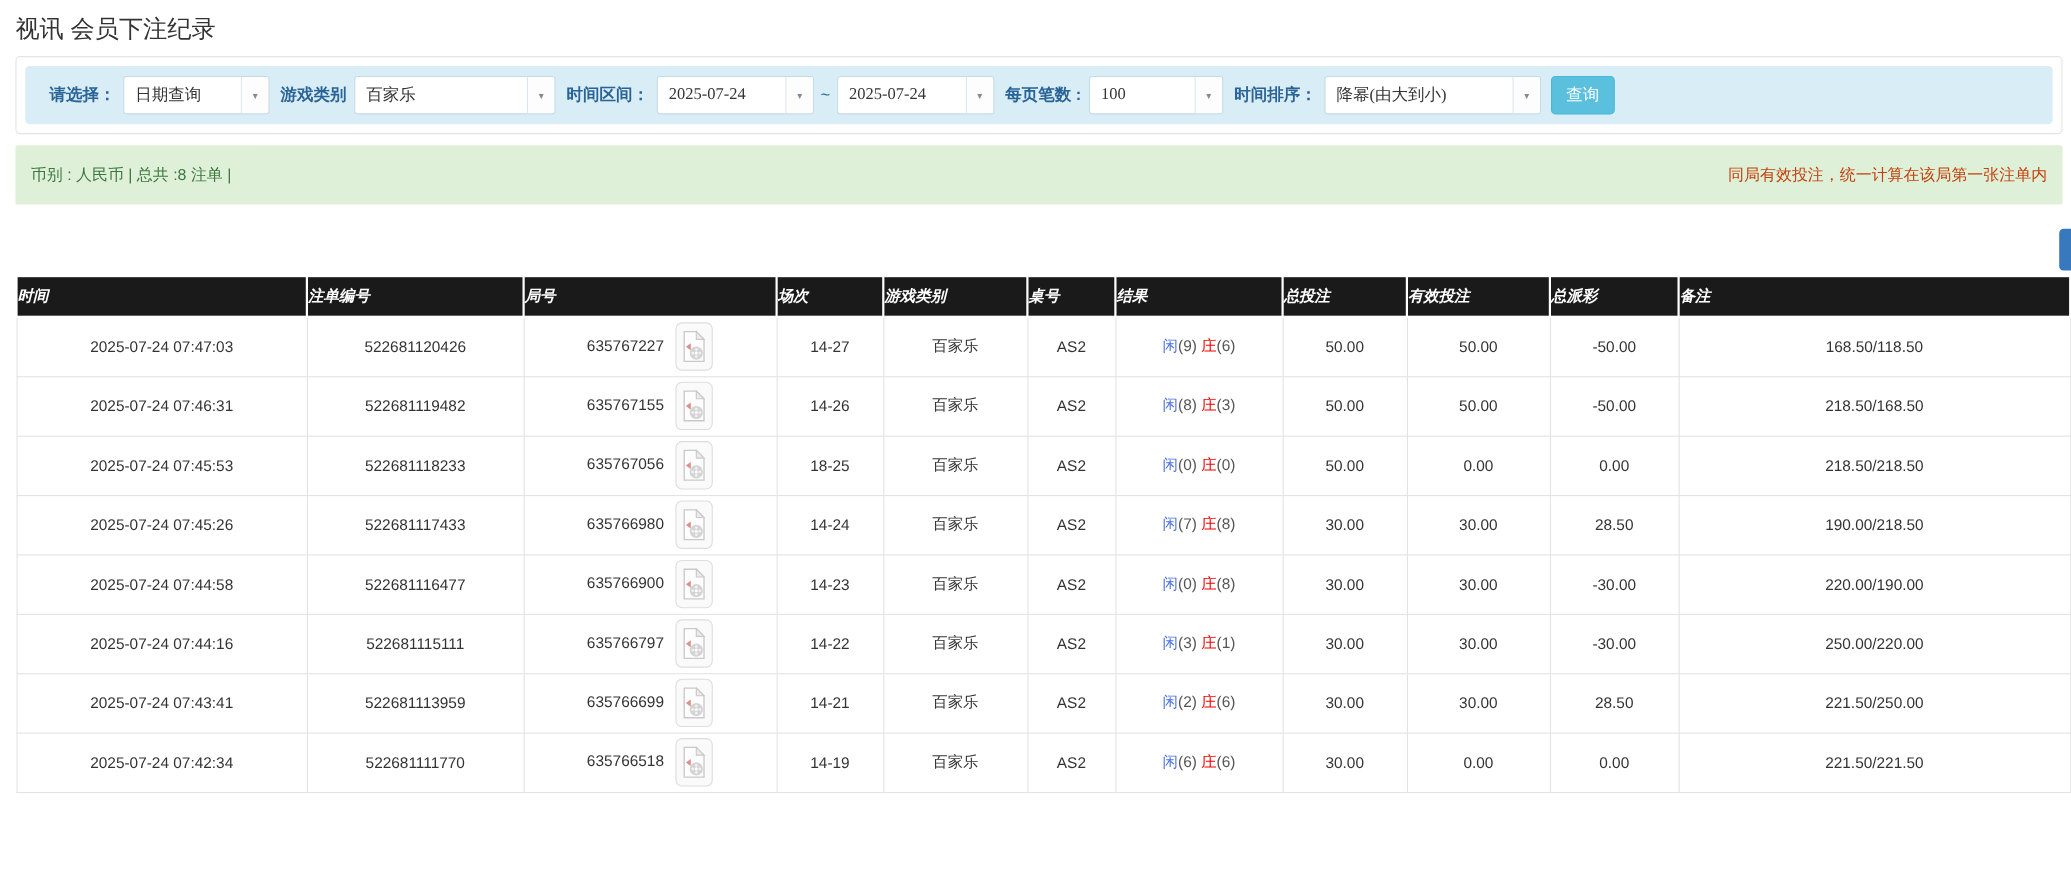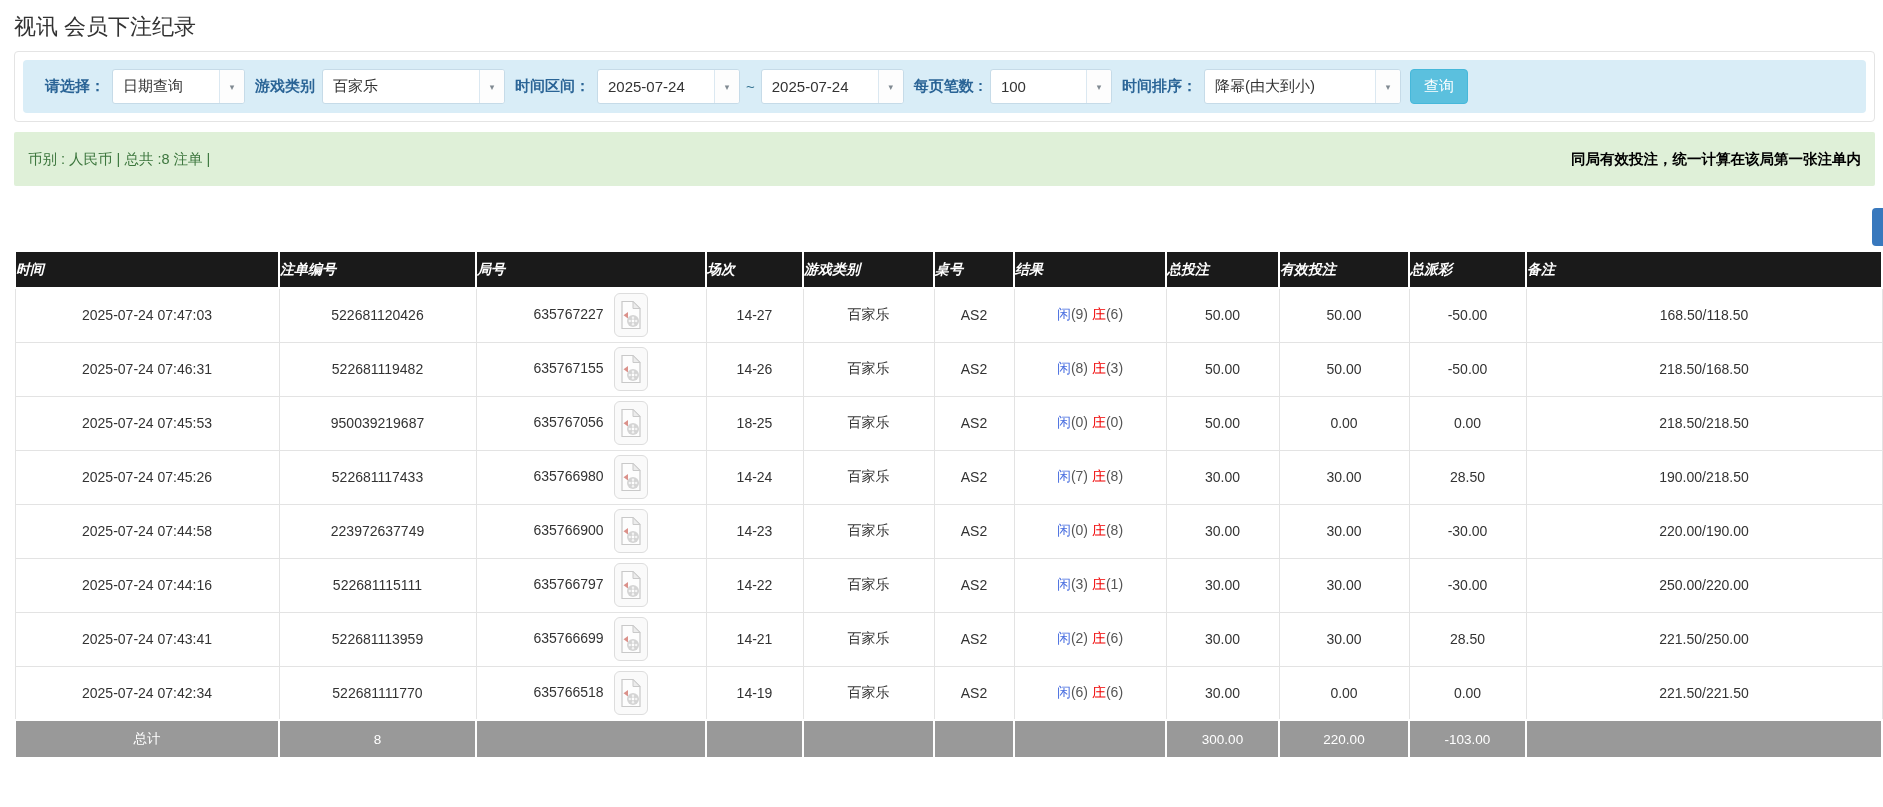--- a/index.html
+++ b/index.html
@@ -40,20 +40,21 @@
   }
   .tilde { color:#31708f; margin:0 6px; font-size:15px; }
   .combo {
     display: inline-flex;
     align-items: stretch;
     background: #fff;
     border: 1px solid #c6dbe8;
     border-radius: 3px;
     height: 35px;
     overflow: hidden;
+    font-family: Liberation Serif, serif;
   }
   .combo-val {
     padding: 0 10px;
     display: flex;
     align-items: center;
     font-size: 15px;
     color: #333;
     flex: 1;
     white-space: nowrap;
     overflow: hidden;
@@ -86,21 +87,21 @@
     background: #dff0d8;
     color: #3c763d;
     height: 54px;
     padding: 0 14px;
     display: flex;
     align-items: center;
     justify-content: space-between;
     font-size: 14.5px;
     border-radius: 2px;
   }
-  .summary-right { color: #000000; font-weight: bold; }
+  .summary-right { color: #c2410c; }
   .partial-btn {
     position: absolute;
     left: 1872px;
     top: 208px;
     width: 42px;
     height: 38px;
     background: #3878bd;
     border-radius: 4px;
   }
   table.records {
@@ -280,21 +281,21 @@
         <td>百家乐</td>
         <td>AS2</td>
         <td><span class="p-lab">闲</span><span class="pts">(8)</span> <span class="b-lab">庄</span><span class="pts">(3)</span></td>
         <td class="blue">50.00</td>
         <td>50.00</td>
         <td class="red">-50.00</td>
         <td>218.50/168.50</td>
       </tr>
       <tr>
         <td>2025-07-24 07:45:53</td>
-        <td>950039219687</td>
+        <td>522681118233</td>
         <td>635767056 <span class="vicon">
             <svg width="22" height="30" viewBox="0 0 22 30">
               <path d="M2 1.5 h11 l7 7 v20 h-18 z" fill="#fdfdfd" stroke="#c9c9c9" stroke-width="1.2"></path>
               <path d="M13 1.5 l7 7 h-7 z" fill="#ececec" stroke="#c9c9c9" stroke-width="1"></path>
               <path d="M8 12 l-4.5 3.2 4.5 3.2 z" fill="#c0392b" opacity="0.55"></path>
               <circle cx="13" cy="21" r="6" fill="#d4d4d4"></circle>
               <circle cx="13" cy="21" r="1.4" fill="#fff"></circle>
               <circle cx="13" cy="17.8" r="1.2" fill="#f4f4f4"></circle>
               <circle cx="13" cy="24.2" r="1.2" fill="#f4f4f4"></circle>
               <circle cx="9.8" cy="21" r="1.2" fill="#f4f4f4"></circle>
@@ -330,21 +331,21 @@
         <td>百家乐</td>
         <td>AS2</td>
         <td><span class="p-lab">闲</span><span class="pts">(7)</span> <span class="b-lab">庄</span><span class="pts">(8)</span></td>
         <td class="blue">30.00</td>
         <td>30.00</td>
         <td>28.50</td>
         <td>190.00/218.50</td>
       </tr>
       <tr>
         <td>2025-07-24 07:44:58</td>
-        <td>223972637749</td>
+        <td>522681116477</td>
         <td>635766900 <span class="vicon">
             <svg width="22" height="30" viewBox="0 0 22 30">
               <path d="M2 1.5 h11 l7 7 v20 h-18 z" fill="#fdfdfd" stroke="#c9c9c9" stroke-width="1.2"></path>
               <path d="M13 1.5 l7 7 h-7 z" fill="#ececec" stroke="#c9c9c9" stroke-width="1"></path>
               <path d="M8 12 l-4.5 3.2 4.5 3.2 z" fill="#c0392b" opacity="0.55"></path>
               <circle cx="13" cy="21" r="6" fill="#d4d4d4"></circle>
               <circle cx="13" cy="21" r="1.4" fill="#fff"></circle>
               <circle cx="13" cy="17.8" r="1.2" fill="#f4f4f4"></circle>
               <circle cx="13" cy="24.2" r="1.2" fill="#f4f4f4"></circle>
               <circle cx="9.8" cy="21" r="1.2" fill="#f4f4f4"></circle>
@@ -430,27 +431,14 @@
         <td>百家乐</td>
         <td>AS2</td>
         <td><span class="p-lab">闲</span><span class="pts">(6)</span> <span class="b-lab">庄</span><span class="pts">(6)</span></td>
         <td class="blue">30.00</td>
         <td>0.00</td>
         <td>0.00</td>
         <td>221.50/221.50</td>
       </tr>
     </tbody>
   <tbody>
-    <tr class="foot">
-      <td>总计</td>
-      <td>8</td>
-      <td></td>
-      <td></td>
-      <td></td>
-      <td></td>
-      <td></td>
-      <td>300.00</td>
-      <td>220.00</td>
-      <td class="red">-103.00</td>
-      <td></td>
-    </tr>
   </tbody>
 </table>
 
 </body></html>

